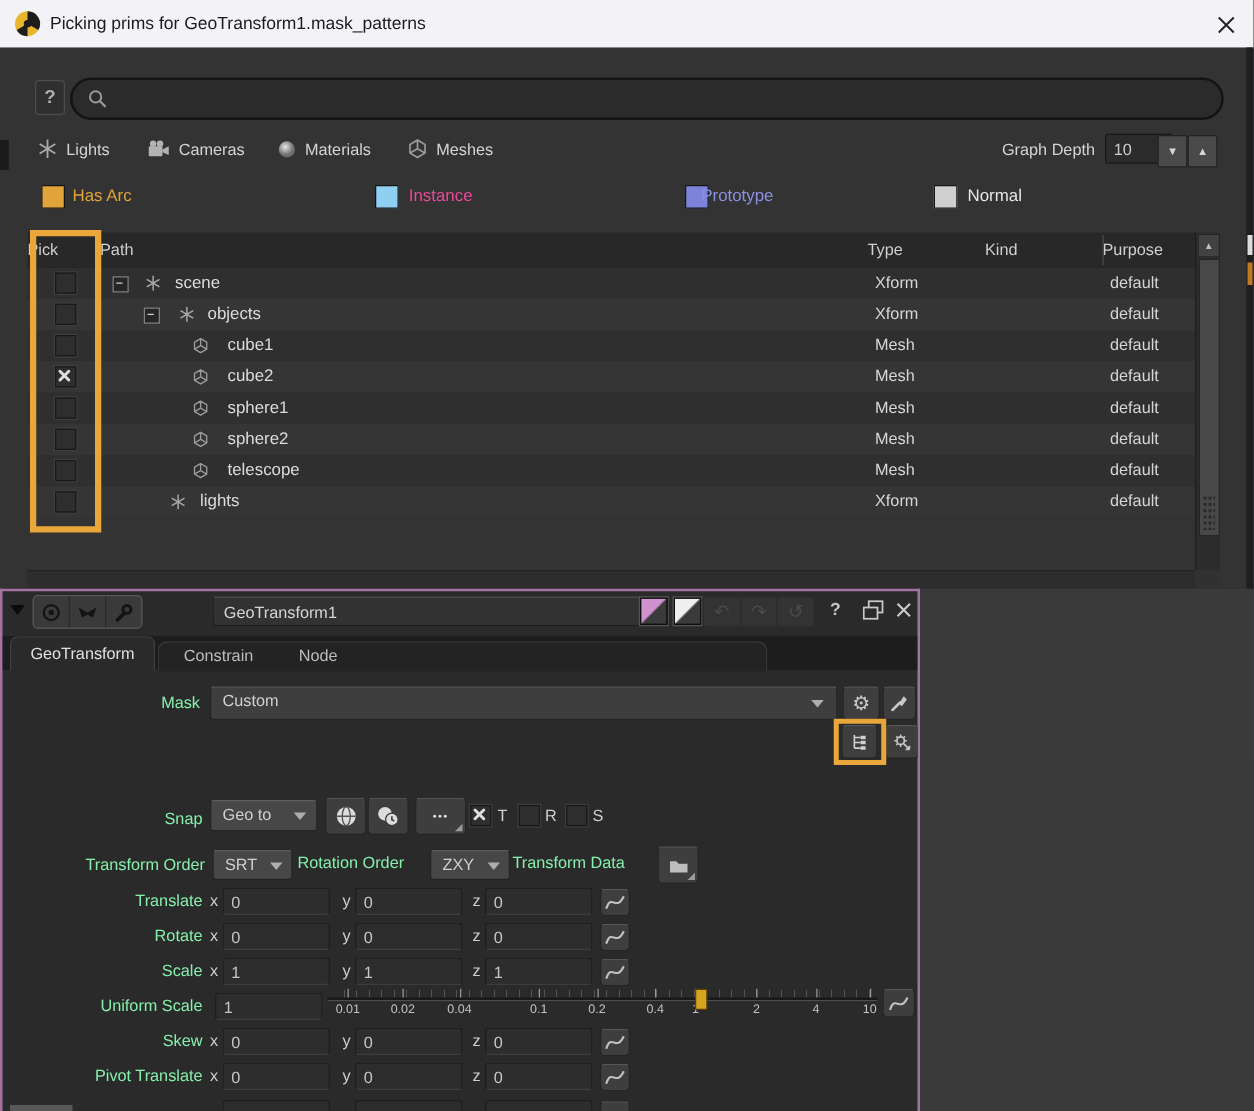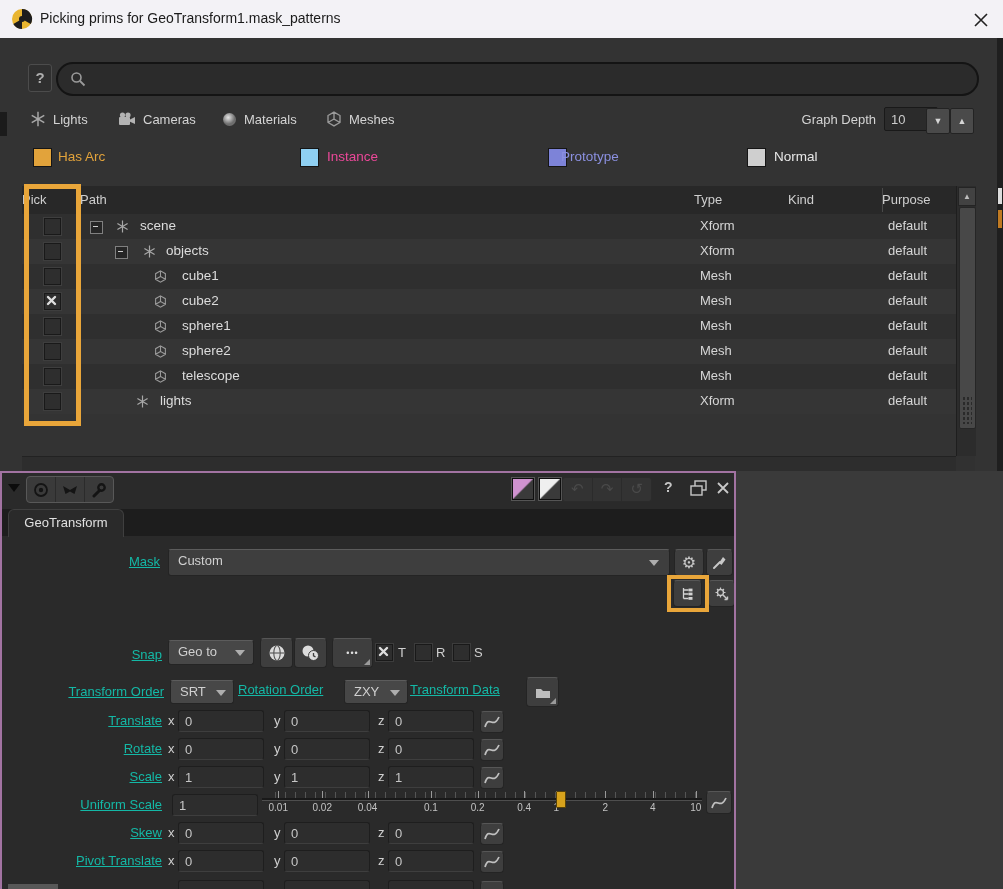--- a/index.html
+++ b/index.html
@@ -70,21 +70,21 @@
   .disgrp .cell{flex:1;text-align:center;line-height:22px;color:#4a4a4a;font-size:15px;border-right:1px solid #2b2b2b;
                 font-family:"DejaVu Sans",sans-serif;}
   .disgrp .cell:last-child{border-right:none;}
   .panelhelp{left:662px;top:6px;color:#c6c6c6;font-weight:bold;font-size:14px;}
   .tabstrip{left:0;top:36px;width:732px;height:27px;background:#1d1d1d;}
   .tab-active{left:6px;top:36px;width:114px;height:27px;background:#2a2a2a;border:1px solid #3f3f3f;border-bottom:none;
               border-radius:6px 6px 0 0;color:#e0e0e0;text-align:center;line-height:26px;}
   .tabbox{left:124px;top:40px;width:486px;height:23px;background:#232323;border:1px solid #3d3d3d;border-bottom:none;
           border-radius:8px 8px 0 0;}
   .tabbox .t{position:absolute;top:3px;color:#bdbdbd;}
-  .plabel{position:absolute;text-align:right;color:#14b8a6;text-decoration:underline;}
+  .plabel{position:absolute;text-align:right;color:#86efac;}
   .dd{position:absolute;background:#3e3e3e;border:1px solid #242424;border-top:1px solid #5c5c5c;border-radius:3px;
       color:#d0d0d0;}
   .dd .txt{position:absolute;left:9px;top:3px;}
   .dd2{background:#474747;}
   .pbtn{position:absolute;background:#3e3e3e;border:1px solid #242424;border-top:1px solid #565656;border-radius:4px;
         display:flex;align-items:center;justify-content:center;color:#c8c8c8;}
   .numin{position:absolute;background:#2d2d2d;border:1px solid #1e1e1e;border-bottom:1px solid #3e3e3e;border-radius:3px;
          color:#c6c6c6;padding:0 6px;font-size:13px;}
   .axis{position:absolute;color:#cfcfcf;}
   .pcb{position:absolute;width:15px;height:15px;background:#2e2e2e;border:1px solid #191919;box-shadow:0 0 0 1px #3c3c3c;}
@@ -330,38 +330,43 @@
             <path d="M1,3 L8,7 L15,3 L12.5,11 L8,8.5 L3.5,11 Z" fill="#141414"></path>
           </svg>
       </span>
       <span class="cell">
         <svg width="16" height="16">
             <path d="M3,14 L8.5,8.5" stroke="#141414" stroke-width="3" stroke-linecap="round"></path>
             <circle cx="10.5" cy="5.5" r="3.2" fill="none" stroke="#141414" stroke-width="2.4"></circle>
           </svg>
       </span>
     </div>
+    <input class="abs namefield" value="GeoTransform1" style="">
     <div class="abs swatchbtn pinksw" style="left:510px;top:5px"></div>
     <div class="abs swatchbtn whitesw" style="left:537px;top:5px"></div>
     <div class="abs disgrp">
       <span class="cell">↶</span>
       <span class="cell">↷</span>
       <span class="cell">↺</span>
     </div>
     <span class="abs panelhelp">?</span>
     <svg class="abs" style="left:688px;top:7px" width="18" height="17">
       <rect x="5" y="1" width="11" height="9" fill="none" stroke="#c8c8c8" stroke-width="1.4"></rect>
       <rect x="1" y="6" width="11" height="9" fill="#2a2a2a" stroke="#c8c8c8" stroke-width="1.4"></rect>
     </svg>
     <svg class="abs" style="left:714px;top:8px" width="14" height="14">
       <path d="M2,2 L12,12 M12,2 L2,12" stroke="#c8c8c8" stroke-width="1.8"></path>
     </svg>
 
     <div class="abs tabstrip"></div>
     <div class="abs tab-active">GeoTransform</div>
+    <div class="abs tabbox">
+      <span class="t" style="left:20px">Constrain</span>
+      <span class="t" style="left:112px">Node</span>
+    </div>
 
     <span class="plabel" style="left:58px;top:81px;width:100px">Mask</span>
     <div class="dd" style="left:166px;top:76px;width:500px;height:25px">
       <span class="txt">Custom</span>
       <span class="ddtri" style="right:10px;top:10px"></span>
     </div>
     <div class="pbtn" style="left:672px;top:76px;width:28px;height:25px">
       <span style="font-family:'DejaVu Sans',sans-serif;font-size:16px">⚙</span>
     </div>
     <div class="pbtn" style="left:704px;top:76px;width:25px;height:25px">

